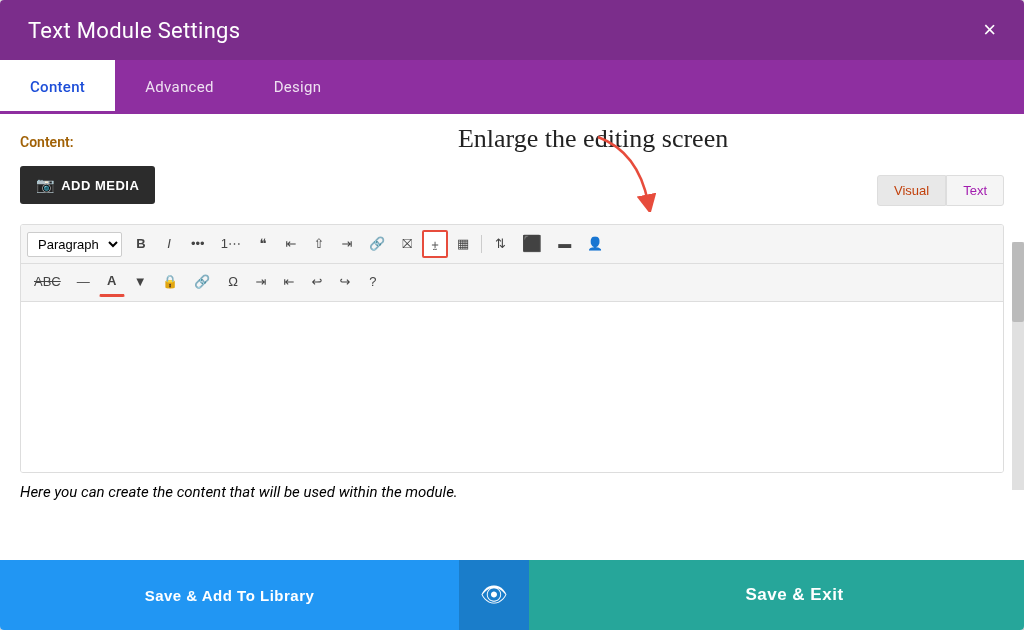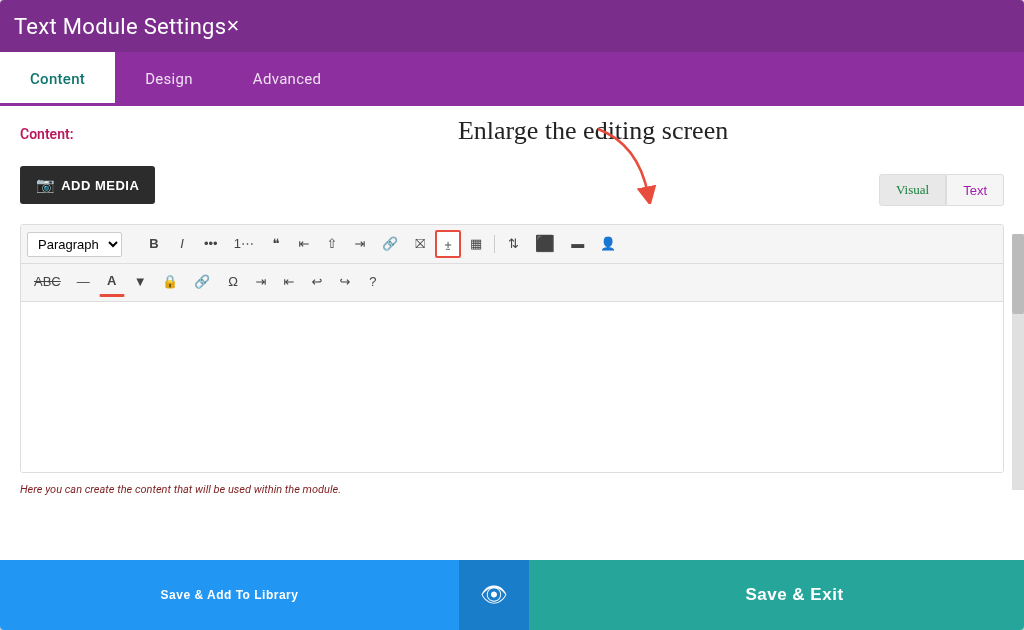--- a/index.html
+++ b/index.html
@@ -18,24 +18,25 @@
       border-radius: 4px;
       overflow: hidden;
       display: flex;
       flex-direction: column;
       box-shadow: 0 5px 30px rgba(0,0,0,0.4);
       position: relative;
     }
     .modal-header {
       background: #7b2d8b;
       color: #fff;
-      padding: 0 14px;
-      height: 52px;
-      display: flex;
-      align-items: center;
+      padding: 0 28px;
+      height: 60px;
+      display: flex;
+      align-items: center;
+      justify-content: space-between;
       flex-shrink: 0;
     }
     .modal-title {
       font-size: 22px;
       font-weight: 400;
       letter-spacing: 0.3px;
     }
     .modal-close {
       font-size: 22px;
       cursor: pointer;
@@ -52,21 +53,21 @@
     .tab {
       padding: 18px 30px;
       color: rgba(255,255,255,0.85);
       font-size: 15px;
       cursor: pointer;
       position: relative;
       letter-spacing: 0.3px;
     }
     .tab.active {
       background: #fff;
-      color: #0f766e;
+      color: #1d4ed8;
       font-weight: 500;
     }
     .tab.active::after {
       content: '';
       position: absolute;
       bottom: 0;
       left: 0;
       right: 0;
       height: 3px;
       background: #8e2fa0;
@@ -74,22 +75,22 @@
     .modal-body {
       flex: 1;
       padding: 20px 20px 0 20px;
       overflow-y: auto;
       position: relative;
       background: #fff;
     }
     .content-label {
       font-size: 14px;
       font-weight: 600;
-      color: #be185d;
-      margin-bottom: 24px;
+      color: #a16207;
+      margin-bottom: 16px;
     }
     
     .annotation-area {
       position: absolute;
       top: 10px;
       left: 50%;
       transform: translateX(-20%);
       pointer-events: none;
       z-index: 10;
     }
@@ -128,22 +129,21 @@
       color: #a21caf;
     }
     .view-toggle-btn:first-child {
       border-radius: 3px 0 0 3px;
     }
     .view-toggle-btn:last-child {
       border-radius: 0 3px 3px 0;
     }
     .view-toggle-btn.active {
       background: #e8e8e8;
-      color: #15803d;
-      font-family: Liberation Serif, serif;
+      color: #c2410c;
     }
     
     .editor-wrapper {
       border: 1px solid #ddd;
       border-radius: 3px;
       overflow: hidden;
       margin-top: 10px;
     }
     .toolbar-row {
       background: #f5f5f5;
@@ -154,21 +154,21 @@
       gap: 2px;
       flex-wrap: wrap;
     }
     .toolbar-select {
       padding: 3px 6px;
       font-size: 13px;
       border: 1px solid #ccc;
       border-radius: 2px;
       background: #fff;
       cursor: pointer;
-      margin-right: 17px;
+      margin-right: 4px;
     }
     .tb-btn {
       padding: 3px 6px;
       font-size: 13px;
       background: none;
       border: 1px solid transparent;
       border-radius: 2px;
       cursor: pointer;
       color: #444;
       min-width: 26px;
@@ -185,22 +185,22 @@
       height: 18px;
       background: #ccc;
       margin: 0 3px;
     }
     .editor-content {
       background: #fff;
       min-height: 170px;
       padding: 10px;
     }
     .modal-footer-hint {
-      color: #7f1d1d;
-      font-size: 11px;
+      color: #000000;
+      font-size: 15px;
       font-style: italic;
       padding: 10px 0 12px;
     }
     
     .scrollbar-track {
       position: absolute;
       right: 0;
       top: 128px;
       bottom: 70px;
       width: 12px;
@@ -216,21 +216,21 @@
     .modal-footer {
       height: 70px;
       display: flex;
       flex-shrink: 0;
     }
     .footer-save-library {
       flex: 1;
       background: #2196f3;
       color: #fff;
       border: none;
-      font-size: 12px;
+      font-size: 15px;
       font-weight: 700;
       cursor: pointer;
       letter-spacing: 0.5px;
     }
     .footer-eye {
       width: 70px;
       background: #1a7dca;
       display: flex;
       align-items: center;
       justify-content: center;
@@ -261,24 +261,24 @@
   <div class="modal-header">
     <span class="modal-title">Text Module Settings</span>
     <button class="modal-close">×</button>
   </div>
 
   <div class="tabs-bar">
     <div class="tab active">
       <span>Content</span>
     </div>
     <div class="tab">
+      <span>Advanced</span>
+    </div>
+    <div class="tab">
       <span>Design</span>
-    </div>
-    <div class="tab">
-      <span>Advanced</span>
     </div>
   </div>
 
   <div class="modal-body">
 
     <div class="annotation-area">
       <div class="annotation-text">Enlarge the editing screen</div>
 
       <svg width="90" height="80" style="position:absolute; left:120px; top:8px;">
         <defs>

